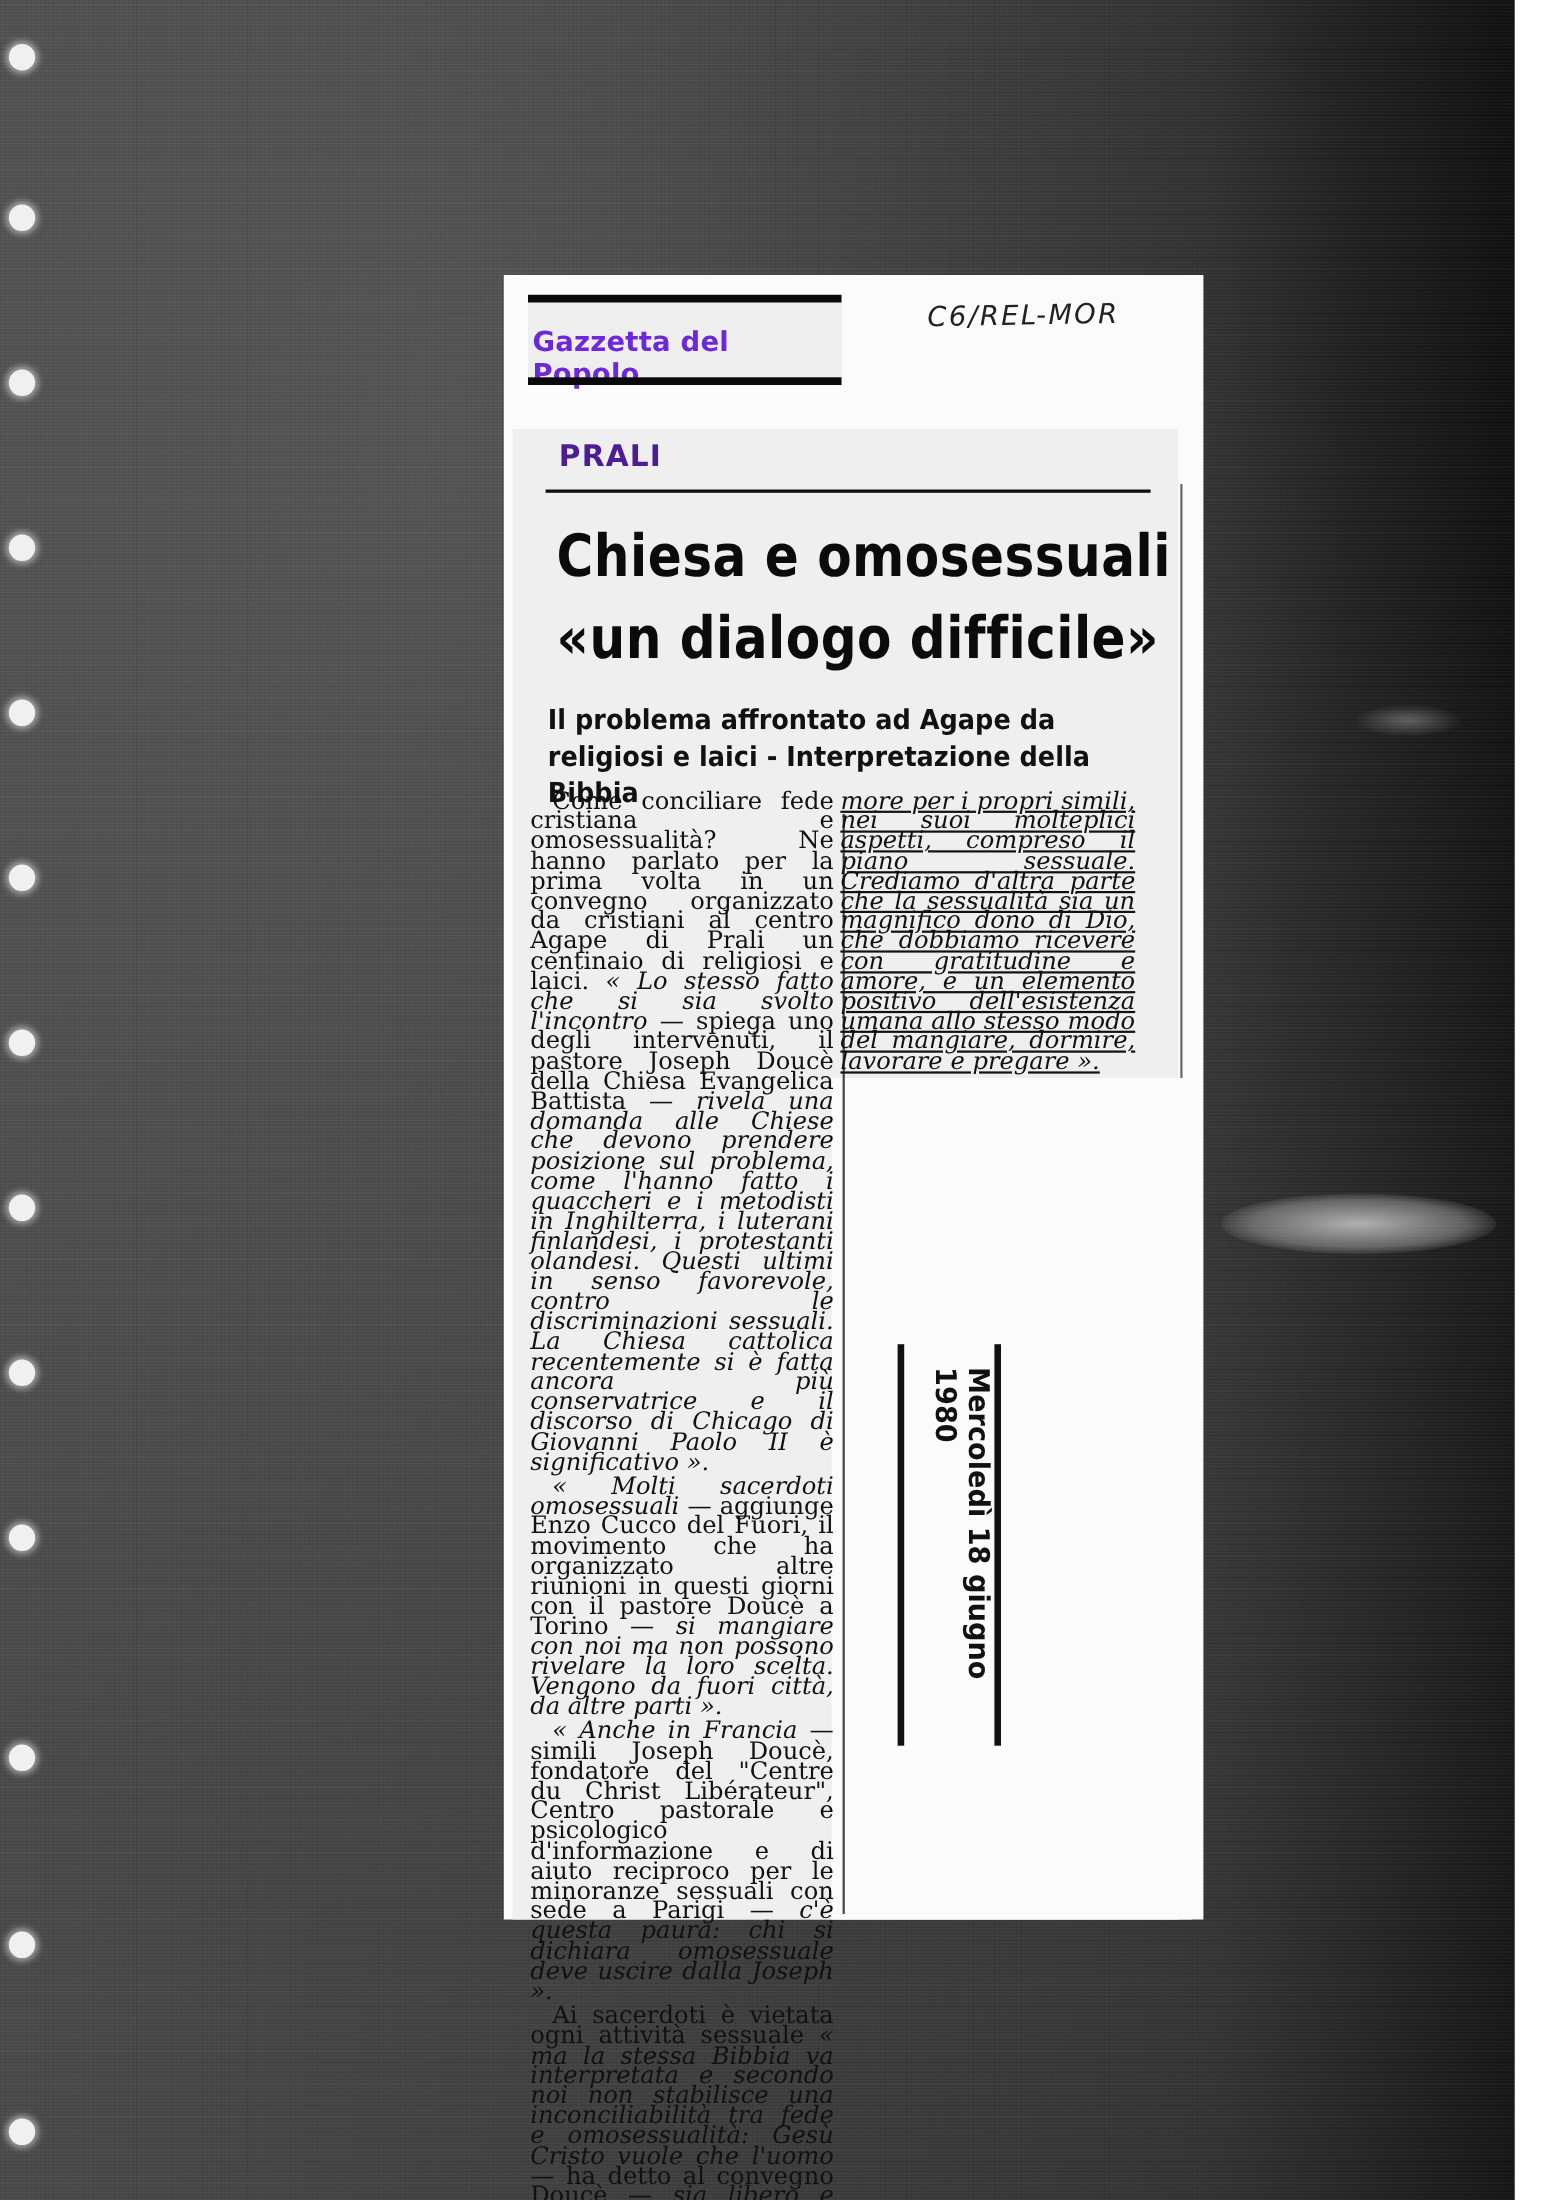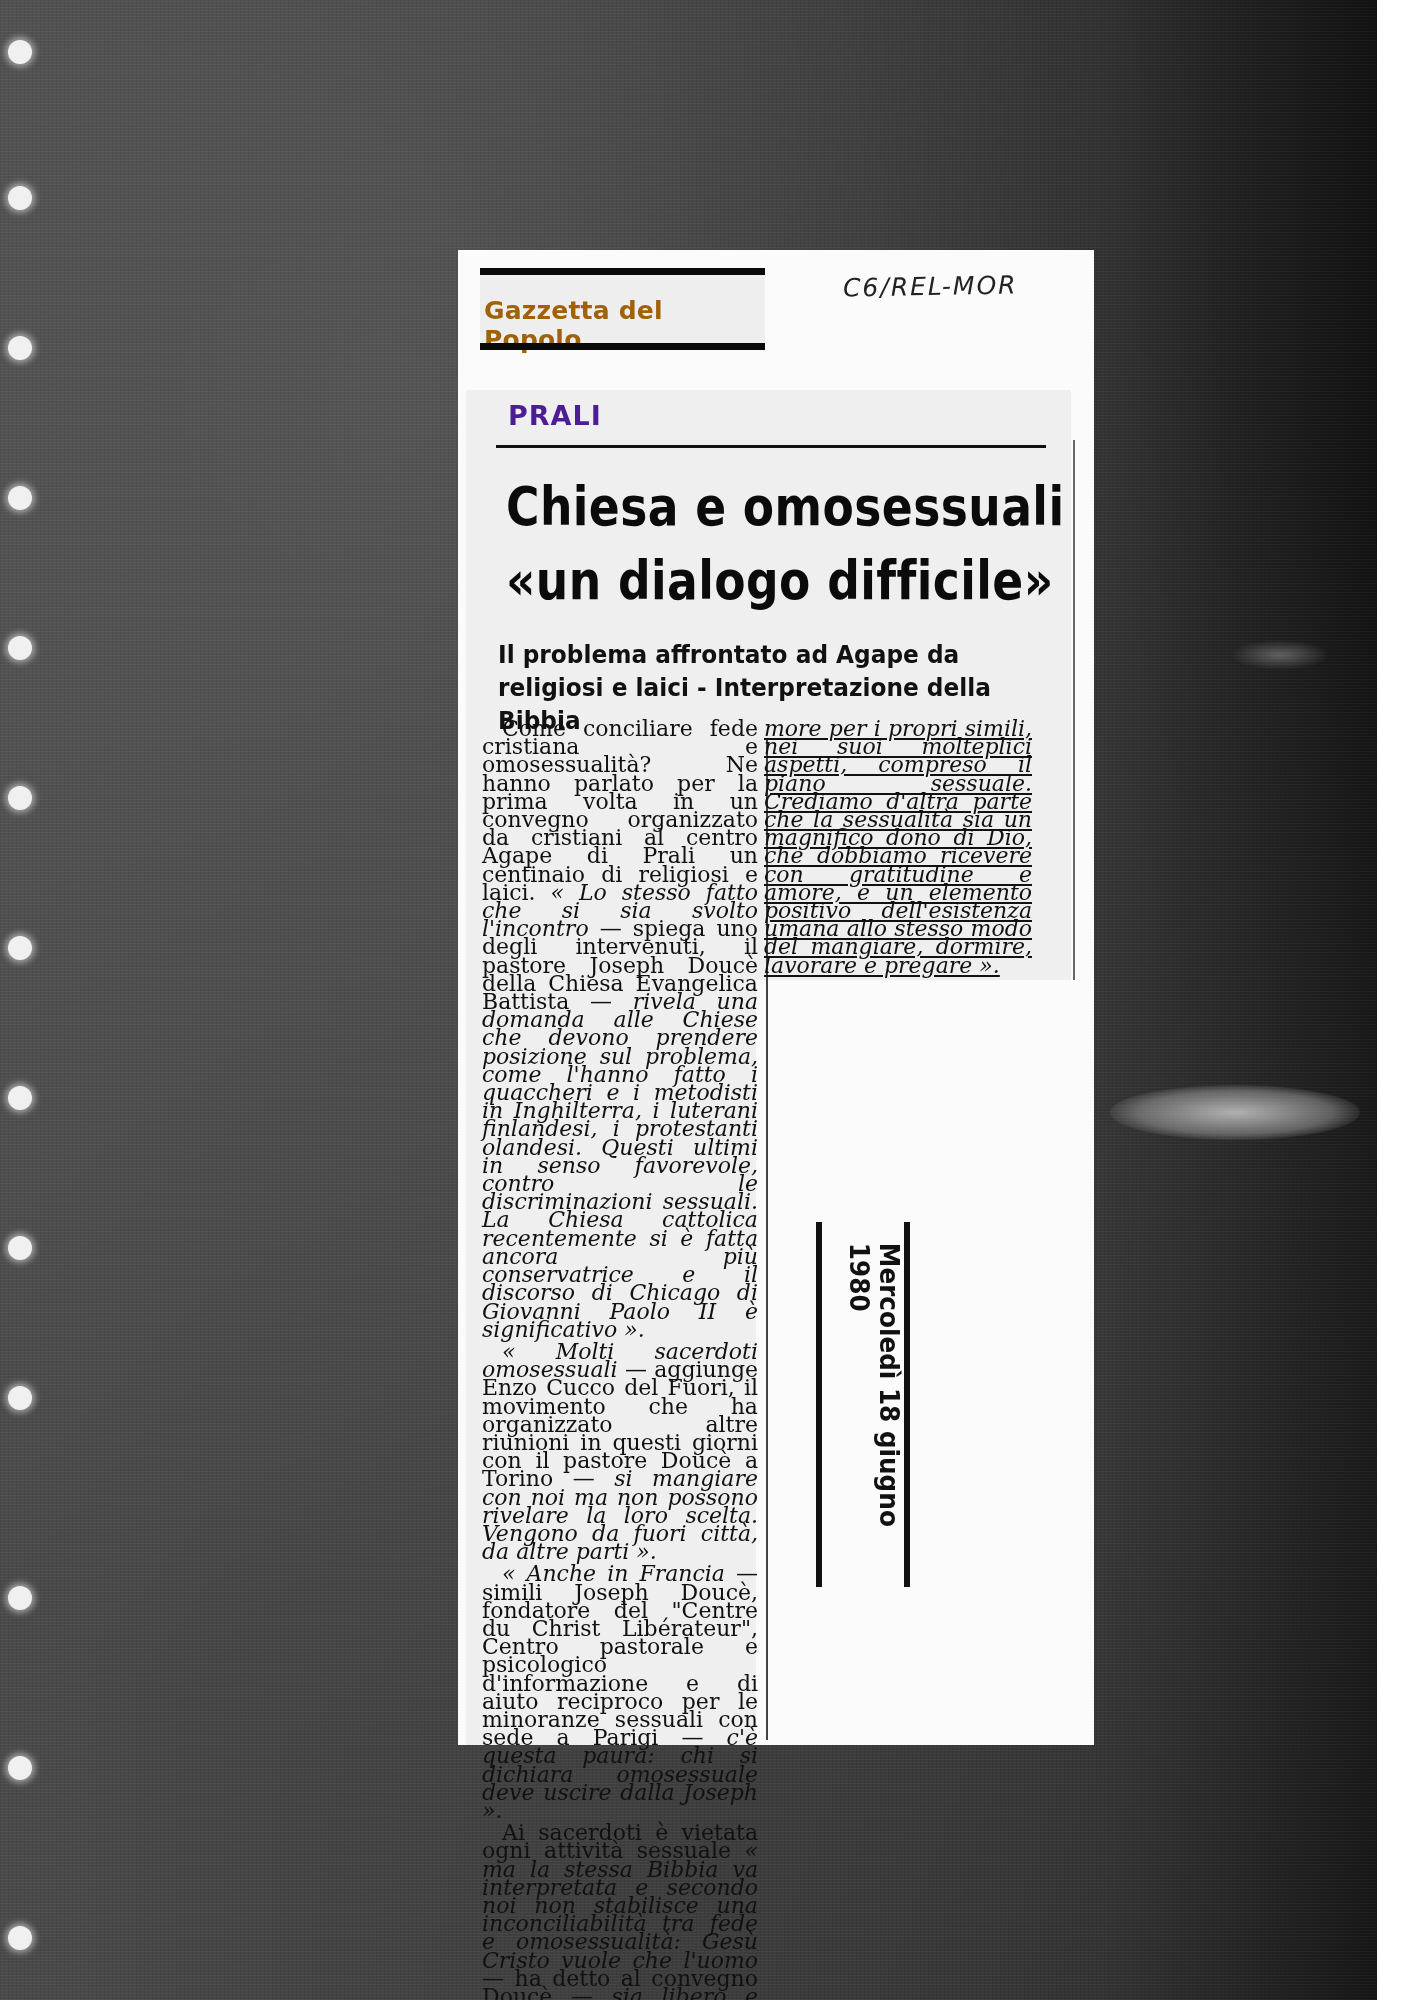--- a/index.html
+++ b/index.html
@@ -43,21 +43,21 @@
   }
   .clip-header {
     position: absolute; left: 22px; top: 18px; width: 285px; height: 82px;
     background: #eeeeee;
   }
   .rule-thick { position: absolute; left: 0; width: 285px; height: 7px; background: #0a0a0a; }
   .rule-thick.top { top: 0; }
   .rule-thick.bottom { top: 75px; }
   .paper-name {
     position: absolute; left: 4px; top: 28px;
-    font-family: "DejaVu Sans", sans-serif; font-weight: bold; font-size: 25px; color: #a16207;
+    font-family: "DejaVu Sans", sans-serif; font-weight: bold; font-size: 25px; color: #6d28d9;
     letter-spacing: 0.2px;
   }
   .handwritten {
     position: absolute; left: 385px; top: 22px;
     font-family: "DejaVu Sans", sans-serif; font-style: italic; font-size: 25px; color: #222;
     letter-spacing: 2px; transform: rotate(-1deg);
   }
   .article {
     position: absolute; left: 8px; top: 140px; width: 605px; height: 1355px;
     background: #efefef;

